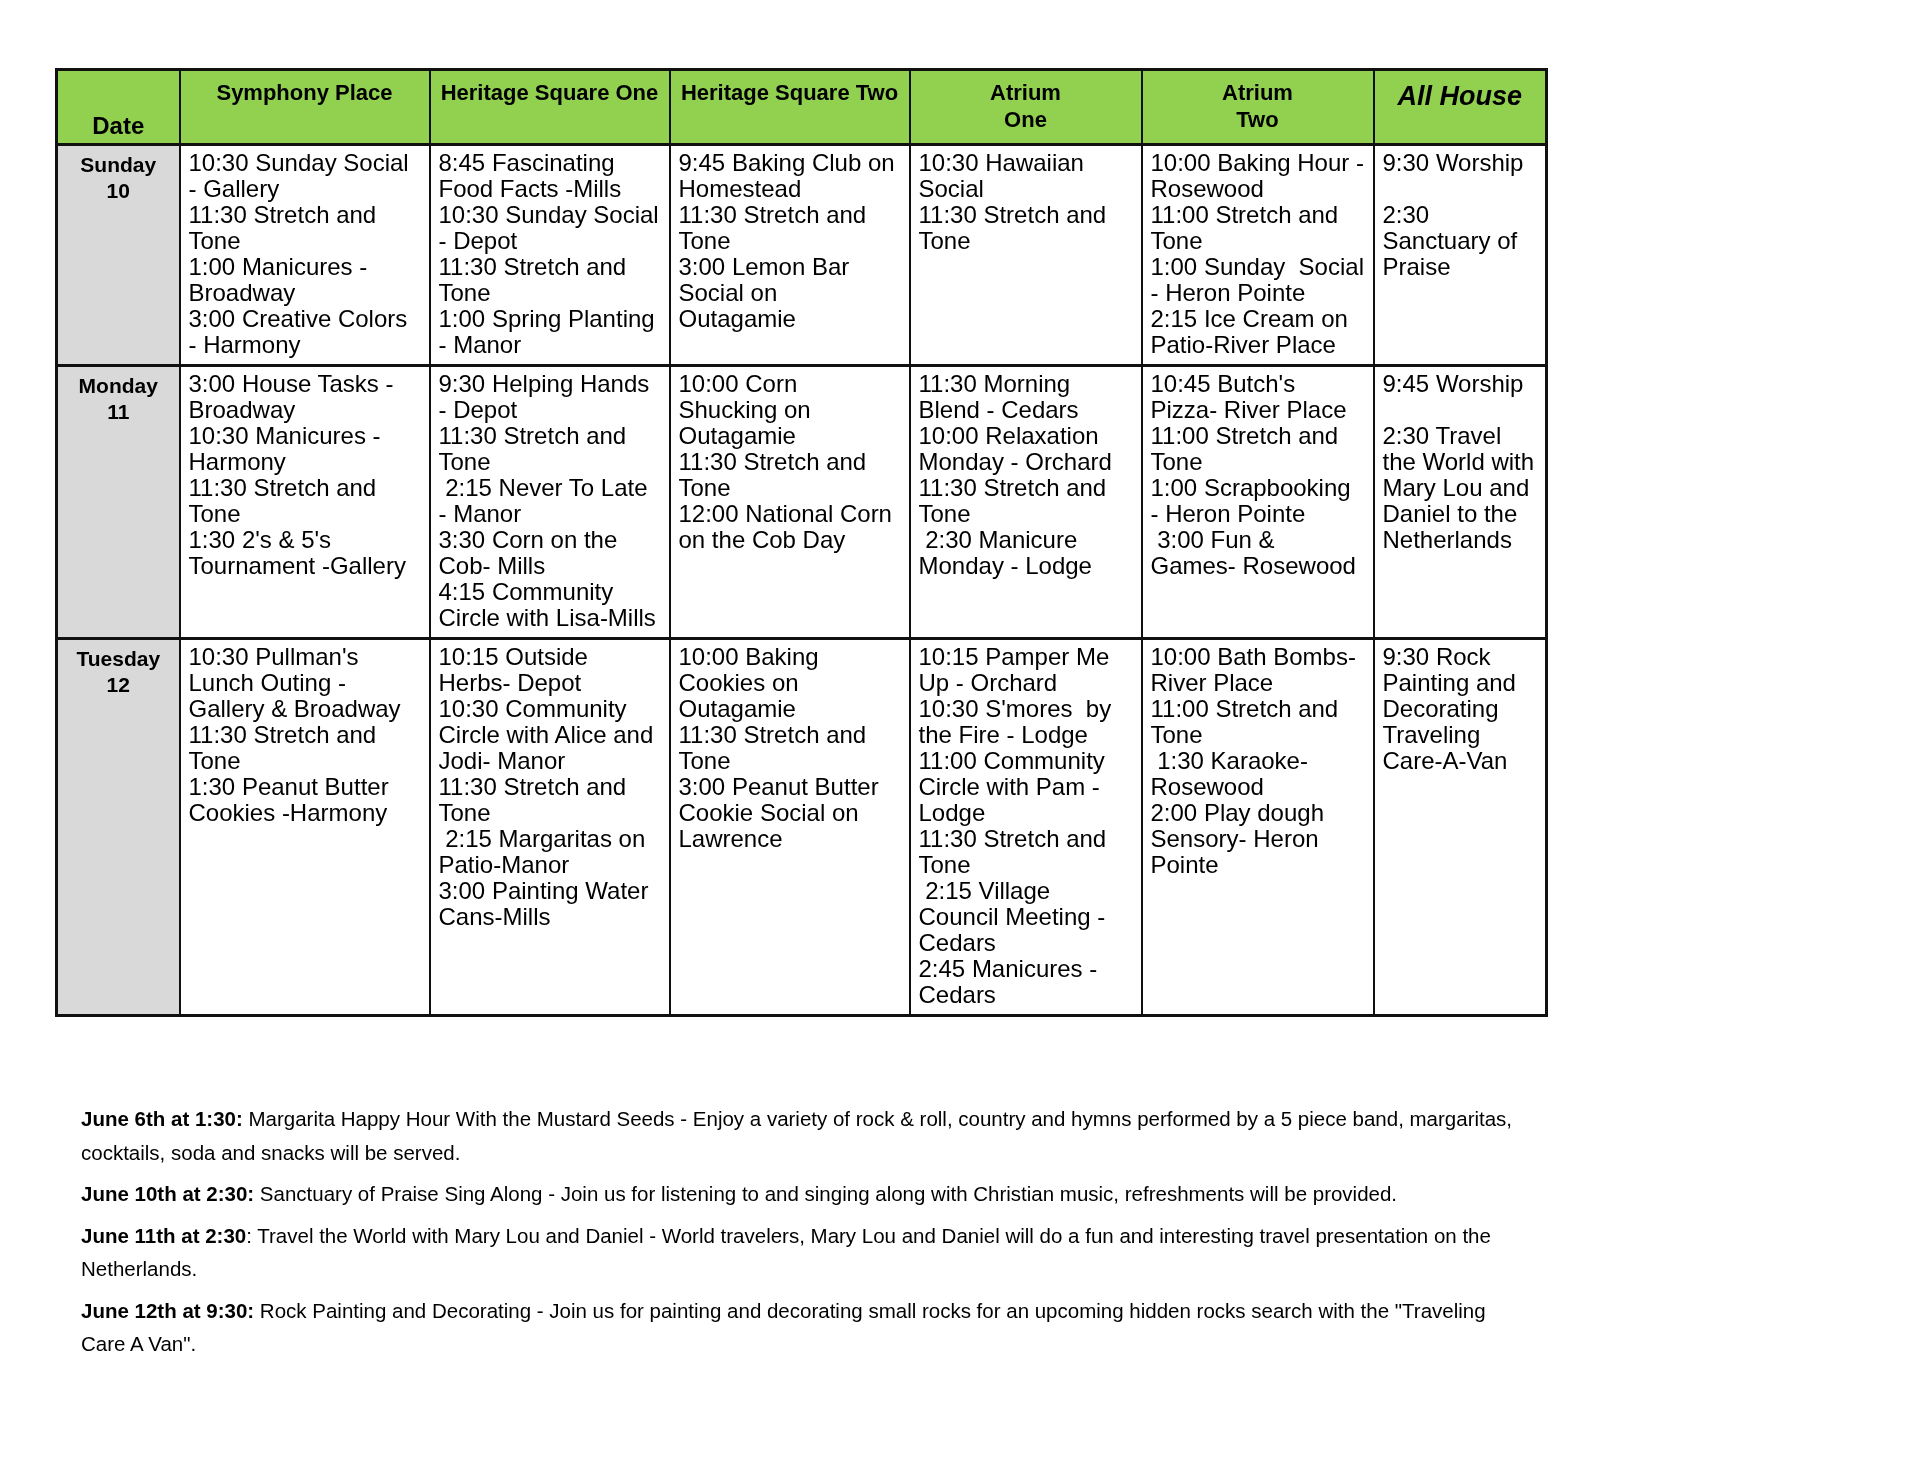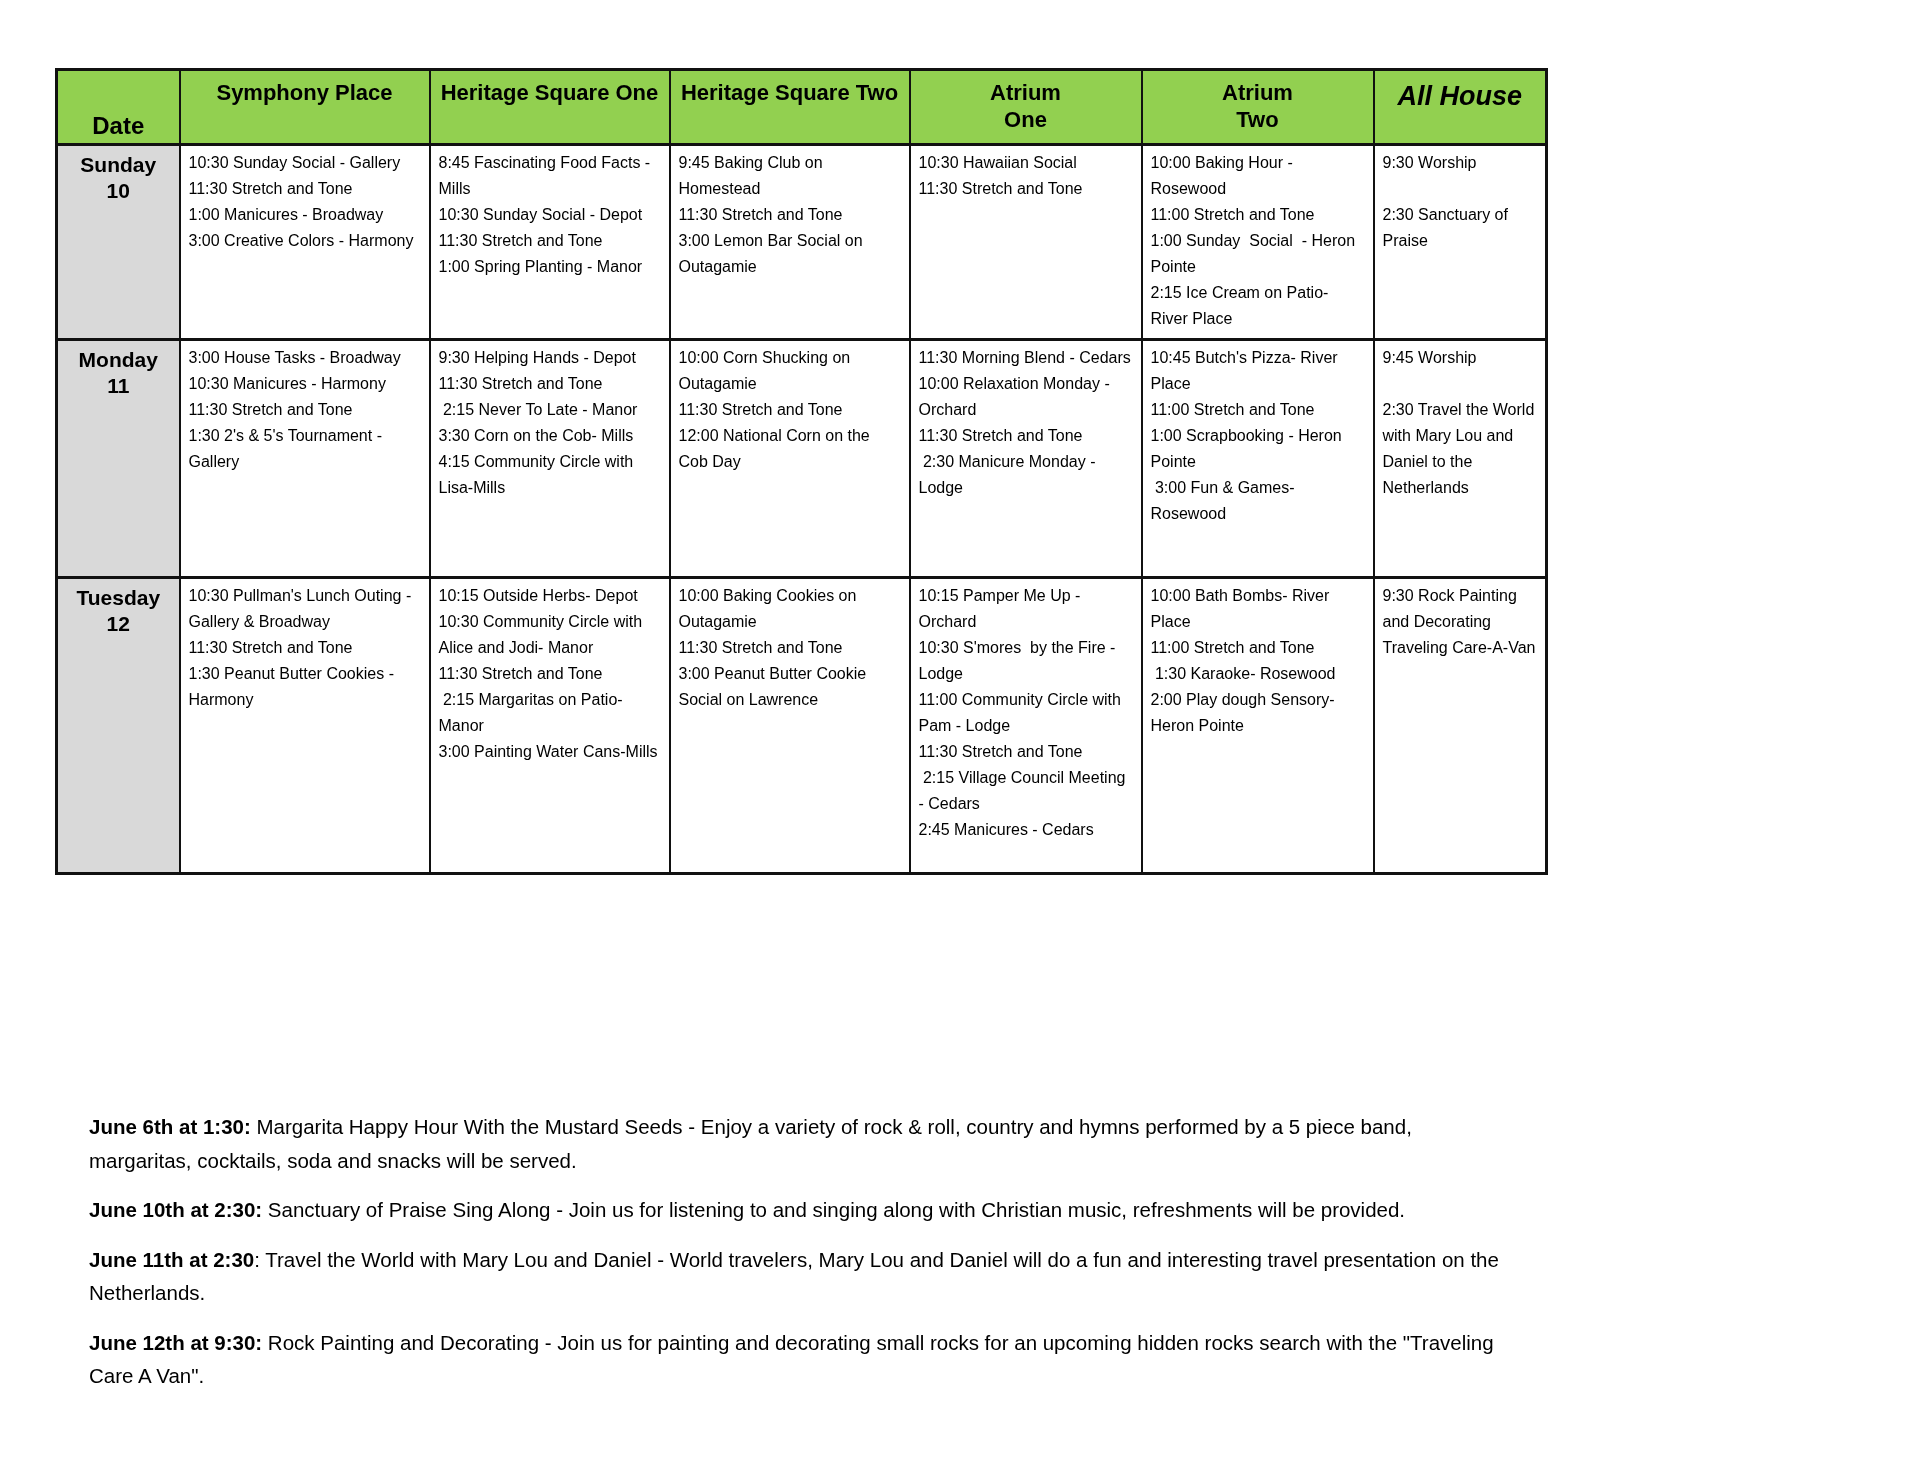--- a/index.html
+++ b/index.html
@@ -49,21 +49,21 @@
     padding-bottom: 4px;
   }
   .schedule th.allhouse-h {
     font-size: 27px;
     padding-top: 12px;
     font-style: italic;
   }
   .schedule td {
     vertical-align: top;
     padding: 4px 8px 6px 8px;
-    font-size: 16px;
+    font-size: 24px;
     line-height: 26px;
   }
   .schedule td.datecell {
     background: #d9d9d9;
     text-align: center;
     font-weight: bold;
     font-size: 21px;
     padding-top: 6px;
   }
   tr.row-sunday td  { height: 188px; }
@@ -72,21 +72,21 @@
   .event-line { white-space: pre-wrap; }
   .event-line:empty { height: 26px; }
   .notes {
     position: absolute;
     left: 73px;
     top: 1094px;
     width: 1450px;
     font-size: 20.5px;
     line-height: 33.5px;
   }
-  .notes p { margin: 16px; }
+  .notes p { margin: 8px; }
   .notes b { font-weight: bold; }
 </style>
 </head>
 <body>
 
 <div class="page">
 
   <table class="schedule">
     <colgroup>
       <col style="width:123px">

